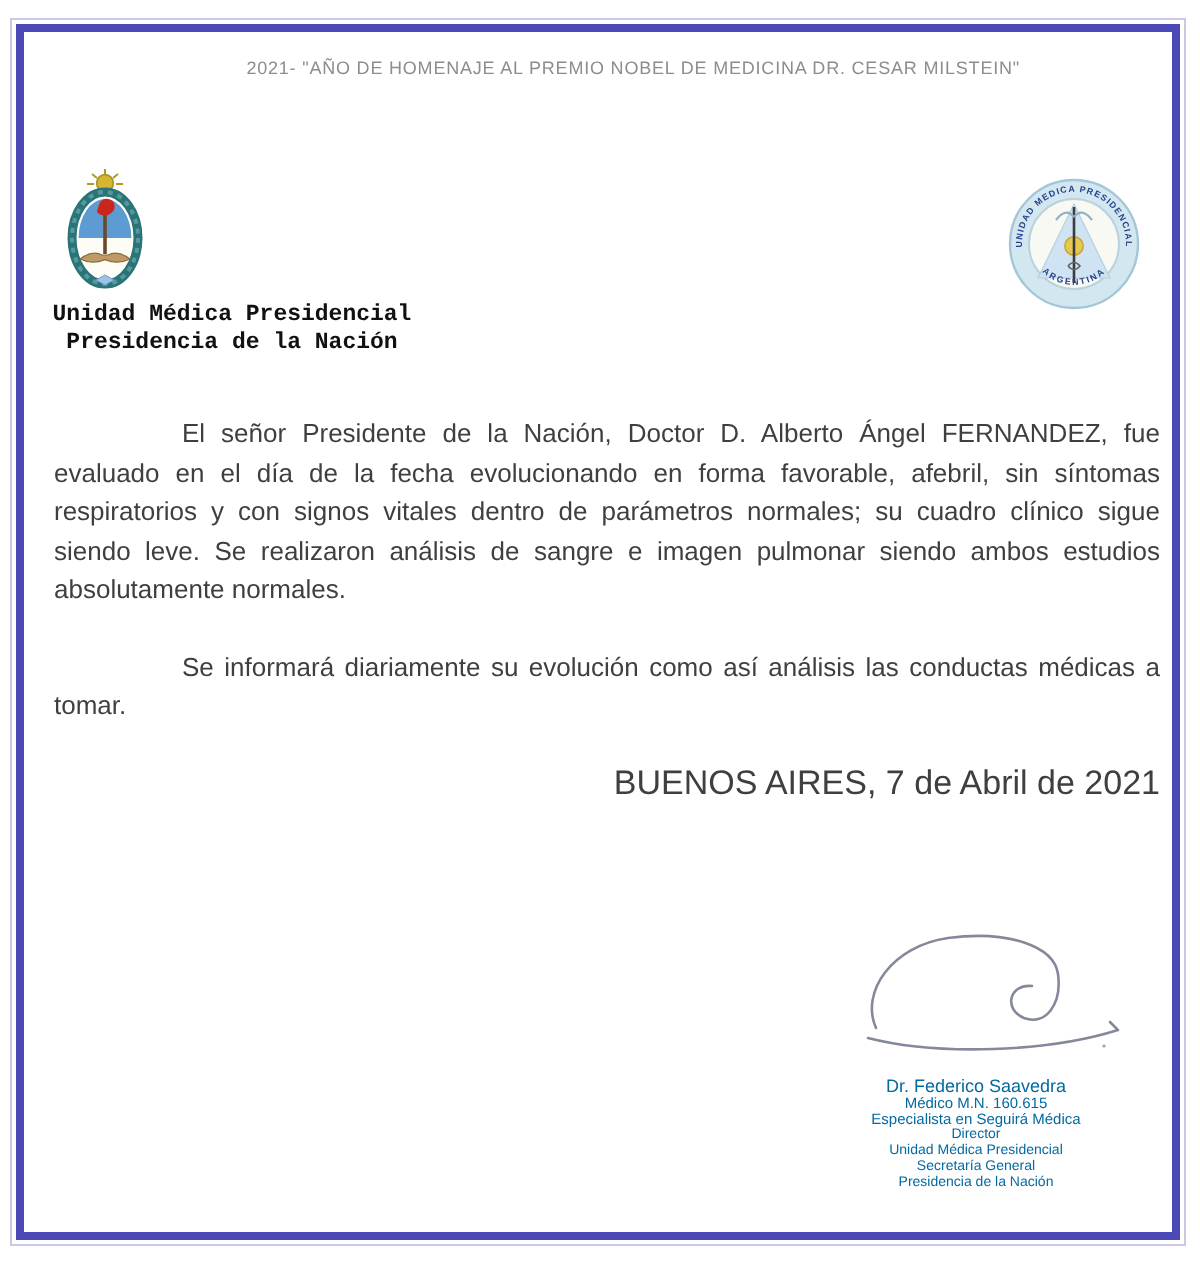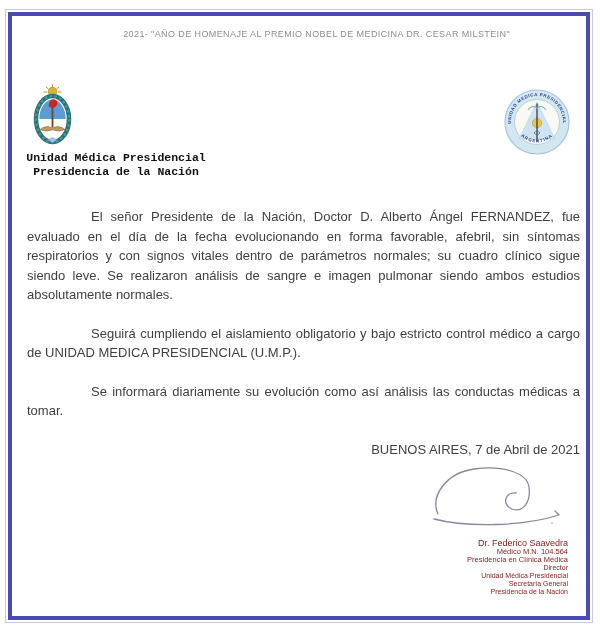--- a/index.html
+++ b/index.html
@@ -26,26 +26,26 @@
   }
   .seal { position:absolute; left:504px; top:89px; }
   .body-text {
     position:absolute; left:27px; top:207px; width:553px;
     font-size:13px; line-height:19.5px; color:#3f3f3f;
     text-align:justify;
   }
   .body-text p { margin:0 0 19px 0; text-indent:64px; }
   .dateline {
     margin-top:1px; text-align:right; text-indent:0;
-    font-size:13px; color:#3f3f3f;
+    font-size:17px; color:#3f3f3f;
   }
   .signature-svg { position:absolute; left:424px; top:464px; }
   .sig-block {
     position:absolute; left:408px; top:538px; width:160px;
-    text-align:right; color:#7f1d1d; white-space:nowrap;
+    text-align:center; color:#0369a1; white-space:nowrap;
   }
   .sig-name { font-size:9px;   line-height:10px; }
   .sig-sub  { font-size:7.5px; line-height:8px; }
   .sig-sm   { font-size:7px;   line-height:8px; }
 </style>
 </head>
 <body>
 
 <div class="page">
 
@@ -92,37 +92,36 @@
     <text font-size="4.4" font-family="Liberation Sans, sans-serif" fill="#27408b" letter-spacing="0.6" font-weight="bold">
       <textPath href="#sealTopArc" startOffset="50%" text-anchor="middle">UNIDAD MEDICA PRESIDENCIAL</textPath>
     </text>
     <text font-size="4.4" font-family="Liberation Sans, sans-serif" fill="#27408b" letter-spacing="1" font-weight="bold">
       <textPath href="#sealBottomArc" startOffset="50%" text-anchor="middle">ARGENTINA</textPath>
     </text>
   </svg>
 
   <div class="body-text">
     <p>El señor Presidente de la Nación, Doctor D. Alberto Ángel FERNANDEZ, fue evaluado en el día de la fecha evolucionando en forma favorable, afebril, sin síntomas respiratorios y con signos vitales dentro de parámetros normales; su cuadro clínico sigue siendo leve. Se realizaron análisis de sangre e imagen pulmonar siendo ambos estudios absolutamente normales.</p>
-    <p>Seguirá cumpliendo el aislamiento obligatorio y bajo estricto control médico a cargo de UNIDAD MEDICA PRESIDENCIAL (U.M.P.).</p>
     <p>Se informará diariamente su evolución como así análisis las conductas médicas a tomar.</p>
     <div class="dateline">BUENOS AIRES, 7 de Abril de 2021</div>
   </div>
 
   <svg class="signature-svg" width="142" height="66" viewBox="0 0 142 66">
     <g fill="none" stroke="#84889b" stroke-width="1.3" stroke-linecap="round">
       <path d="M 14,50 C 6,32 22,9 50,5 C 80,1 103,9 105,23 C 107,38 99,49 88,45 C 78,41 80,28 92,29"></path>
       <path d="M 10,55 C 45,64 100,62 135,51"></path>
       <path d="M 131,47 l 3.5,3.5"></path>
     </g>
     <circle cx="128" cy="59" r="0.8" fill="#9a9db0"></circle>
   </svg>
 
   <div class="sig-block">
     <div class="sig-name">Dr. Federico Saavedra</div>
-    <div class="sig-sub">Médico M.N. 104.564</div>
-    <div class="sig-sub">Presidencia en Clínica Médica</div>
+    <div class="sig-sub">Médico M.N. 160.615</div>
+    <div class="sig-sub">Especialista en Seguirá Médica</div>
     <div class="sig-sm">Director</div>
     <div class="sig-sm">Unidad Médica Presidencial</div>
     <div class="sig-sm">Secretaría General</div>
     <div class="sig-sm">Presidencia de la Nación</div>
   </div>
 
 </div>
 
 </body></html>

